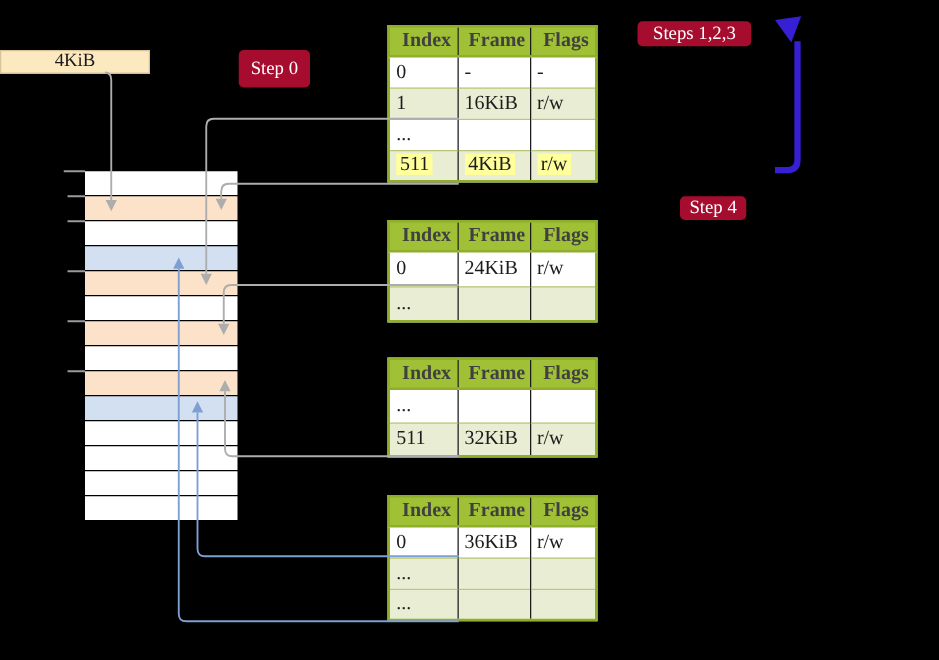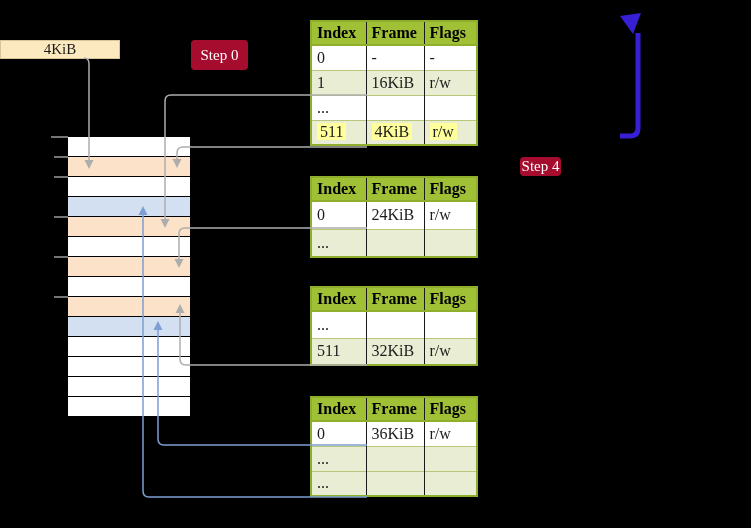--- a/index.html
+++ b/index.html
@@ -28,35 +28,35 @@
   .badge{position:absolute;display:flex;align-items:center;justify-content:center;
          color:#fff;font-size:15px;border-radius:4px;white-space:nowrap;padding:0 6px}
   .badge.crimson{background:var(--crimson)}
   .badge.violet{background:var(--violet)}
   .mem-label{position:absolute;left:0;top:40px;width:120px;height:19px;
              background:var(--cream);border:1px solid #d9c49a;color:#1a1a1a;
              display:flex;align-items:center;justify-content:center;font-size:15px}
   #step0{left:191px;top:40px;width:57px;height:30px}
   #steps123{left:510px;top:17px;width:91px;height:20px}
   #steps1234{left:650px;top:17px;width:101px;height:20px}
-  #step4{left:520px;top:157px;width:41px;height:19px}
+  #step4{left:544px;top:157px;width:53px;height:19px}
 
   
   #memory-column{position:absolute;left:68px;top:137px;width:122px;height:279px}
   .mem-row{position:absolute;left:0;width:122px;height:19px}
   .mem-row.white{background:var(--mem-white)}
   .mem-row.peach{background:var(--mem-peach)}
   .mem-row.blue{background:var(--mem-blue)}
 
   
   .pt{position:absolute;left:310px}
   #pt0{top:20px} #pt1{top:176px} #pt2{top:286px} #pt3{top:396px}
   .pt table{border-collapse:collapse;border:2px solid var(--border-green);
             font-size:16px;color:#1c1c1c;background:#fff}
-  .pt th{background:var(--header-green);color:#000000;font-weight:bold;text-align:left;
+  .pt th{background:var(--header-green);color:#404040;font-weight:bold;text-align:center;
          height:24px;padding:0 0 0 5px;border-left:1px solid #1a1a1a;
          border-bottom:2px solid var(--border-green)}
   .pt th:first-child{border-left:none}
   .pt td{height:25px;padding:0 0 0 5px;border-left:1px solid #1a1a1a;
          border-top:1px solid var(--row-line);vertical-align:middle}
   .pt td:first-child{border-left:none}
   .pt tbody tr:first-child td{border-top:none}
   #pt1 td{height:28px} #pt2 td{height:27px}
   .pt td.c0{width:55px;min-width:55px}
   .pt td.c1{width:58px;min-width:58px}
@@ -75,20 +75,21 @@
   .bh{fill:var(--big-arrow);stroke:none}
   .tick{fill:none;stroke:#9a9a9a;stroke-width:1.5}
 </style>
 </head>
 <body>
 
 <div class="stage">
 
   <div class="mem-label">4KiB</div>
   <div class="badge crimson" id="step0">Step 0</div>
+  <div class="badge crimson" id="steps123">Steps 1,2,3</div>
   <div class="badge crimson" id="step4">Step 4</div>
 
   <div id="memory-column">
       <div class="mem-row white" style="top: 0px;"></div>
       <div class="mem-row peach" style="top: 20px;"></div>
       <div class="mem-row white" style="top: 40px;"></div>
       <div class="mem-row blue" style="top: 60px;"></div>
       <div class="mem-row peach" style="top: 80px;"></div>
       <div class="mem-row white" style="top: 100px;"></div>
       <div class="mem-row peach" style="top: 120px;"></div>

